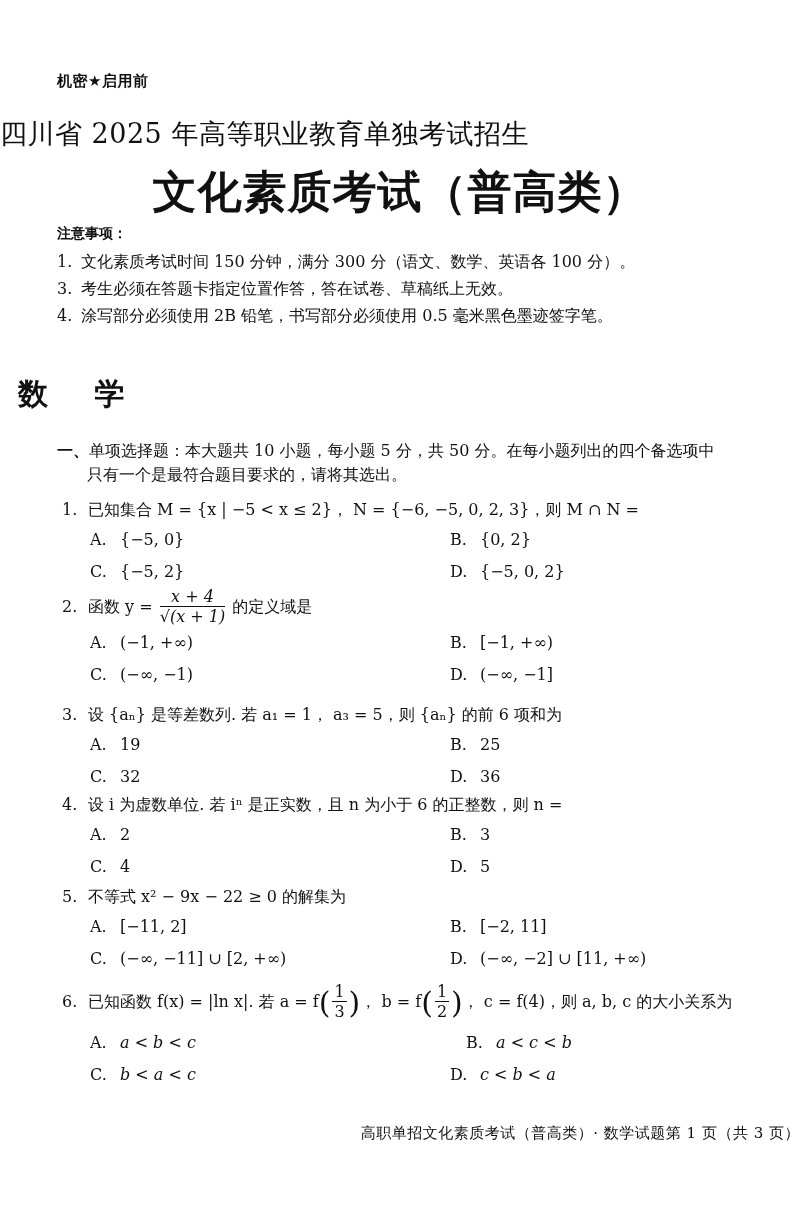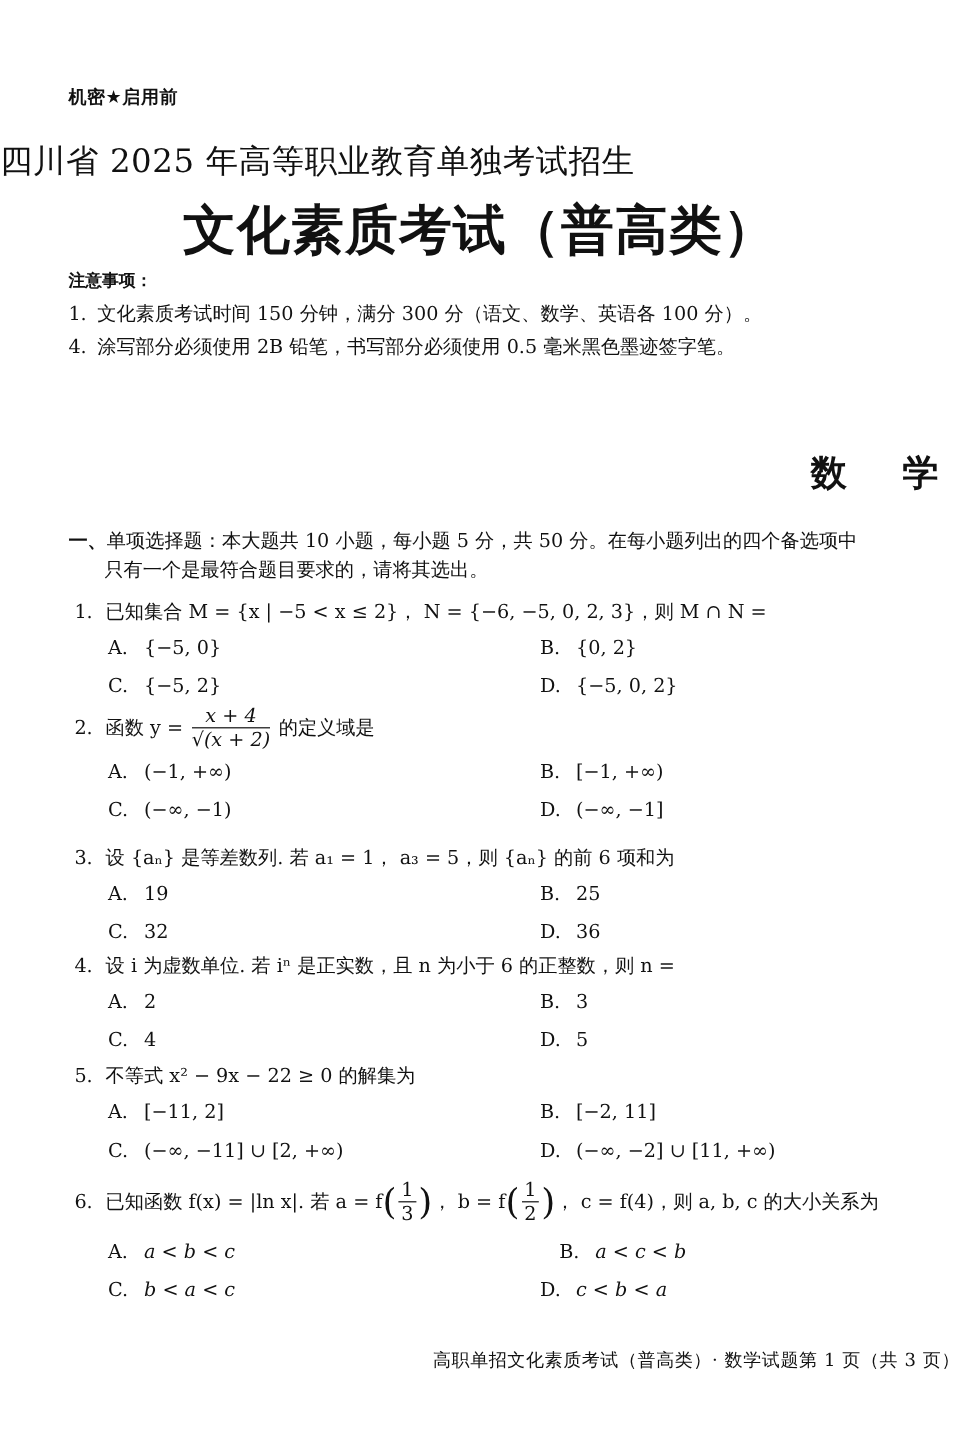--- a/index.html
+++ b/index.html
@@ -9,21 +9,21 @@
       color: #111;
     }
     .abs { position: absolute; }
     .confidential { left: 57px; top: 72px; font-family: "DejaVu Sans", "Liberation Sans", sans-serif; font-size: 15px; font-weight: bold; letter-spacing: 0.5px; }
     .title1 { left: 0; width: 800px; top: 116px; text-align: left; font-size: 27px; letter-spacing: 0.5px; }
     .title2 { left: 0; width: 800px; top: 163px; text-align: center; font-size: 44px; font-weight: bold; letter-spacing: 1px; }
     .notice-heading { left: 57px; top: 225px; font-family: "DejaVu Sans", "Liberation Sans", sans-serif; font-size: 14px; font-weight: bold; }
     .notice-list { left: 57px; top: 248px; width: 720px; font-size: 16px; }
     .notice-item { height: 27px; line-height: 27px; white-space: nowrap; }
     .notice-item .num { display: inline-block; width: 24px; }
-    .subject { left: 0; width: 800px; top: 374px; text-align: right; font-size: 30px; font-weight: bold; letter-spacing: 18px; padding-left: 18px; box-sizing: border-box; }
+    .subject { left: 0; width: 800px; top: 374px; text-align: left; font-size: 30px; font-weight: bold; letter-spacing: 18px; padding-left: 18px; box-sizing: border-box; }
     .section-heading { left: 57px; top: 439px; width: 700px; font-size: 16px; line-height: 24px; }
     .section-heading .mark { font-weight: bold; }
     .section-heading .line2 { padding-left: 30px; }
     .q { position: absolute; left: 62px; width: 720px; font-size: 16px; }
     .q-stem { white-space: nowrap; line-height: 24px; }
     .q-stem .qnum { display: inline-block; width: 26px; }
     .opts { position: relative; margin-left: 28px; }
     .opt { position: absolute; white-space: nowrap; font-size: 16px; }
     .opt .letter { display: inline-block; width: 30px; }
     .ital { font-style: italic; }
@@ -36,20 +36,21 @@
 </head>
 <body>
 
 <div class="abs confidential">机密★启用前</div>
 <div class="abs title1">四川省 2025 年高等职业教育单独考试招生</div>
 <div class="abs title2">文化素质考试（普高类）</div>
 
 <div class="abs notice-heading">注意事项：</div>
 <div class="abs notice-list">
   <div class="notice-item"><span class="num">1.</span><span>文化素质考试时间 150 分钟，满分 300 分（语文、数学、英语各 100 分）。</span></div>
+  <div class="notice-item"><span class="num">3.</span><span>考生必须在答题卡指定位置作答，答在试卷、草稿纸上无效。</span></div>
   <div class="notice-item"><span class="num">4.</span><span>涂写部分必须使用 2B 铅笔，书写部分必须使用 0.5 毫米黑色墨迹签字笔。</span></div>
 </div>
 
 <div class="abs subject">数 学</div>
 
 <div class="abs section-heading">
   <div><span class="mark">一、</span><span>单项选择题：本大题共 10 小题，每小题 5 分，共 50 分。在每小题列出的四个备选项中</span></div>
   <div class="line2">只有一个是最符合题目要求的，请将其选出。</div>
 </div>
 
@@ -57,21 +58,21 @@
   <div class="q-stem"><span class="qnum">1.</span><span>已知集合 M = {x | −5 &lt; x ≤ 2}， N = {−6, −5, 0, 2, 3}，则 M ∩ N =</span></div>
   <div class="opts">
     <div class="opt" style="left:0;top:8px;"><span class="letter">A.</span><span>{−5, 0}</span></div>
     <div class="opt" style="left:360px;top:8px;"><span class="letter">B.</span><span>{0, 2}</span></div>
     <div class="opt" style="left:0;top:40px;"><span class="letter">C.</span><span>{−5, 2}</span></div>
     <div class="opt" style="left:360px;top:40px;"><span class="letter">D.</span><span>{−5, 0, 2}</span></div>
   </div>
 </div>
 
 <div class="q" style="top:588px;">
-  <div class="q-stem"><span class="qnum">2.</span><span>函数 y = </span><span class="frac ital"><span class="n">x + 4</span><span class="d">√(x + 2)</span></span><span> 的定义域是</span></div>
+  <div class="q-stem"><span class="qnum">2.</span><span>函数 y = </span><span class="frac ital"><span class="n">x + 4</span><span class="d">√(x + 1)</span></span><span> 的定义域是</span></div>
   <div class="opts">
     <div class="opt" style="left:0;top:6px;"><span class="letter">A.</span><span>(−1, +∞)</span></div>
     <div class="opt" style="left:360px;top:6px;"><span class="letter">B.</span><span>[−1, +∞)</span></div>
     <div class="opt" style="left:0;top:38px;"><span class="letter">C.</span><span>(−∞, −1)</span></div>
     <div class="opt" style="left:360px;top:38px;"><span class="letter">D.</span><span>(−∞, −1]</span></div>
   </div>
 </div>
 
 <div class="q" style="top:703px;">
   <div class="q-stem"><span class="qnum">3.</span><span>设 {aₙ} 是等差数列. 若 a₁ = 1， a₃ = 5，则 {aₙ} 的前 6 项和为</span></div>

